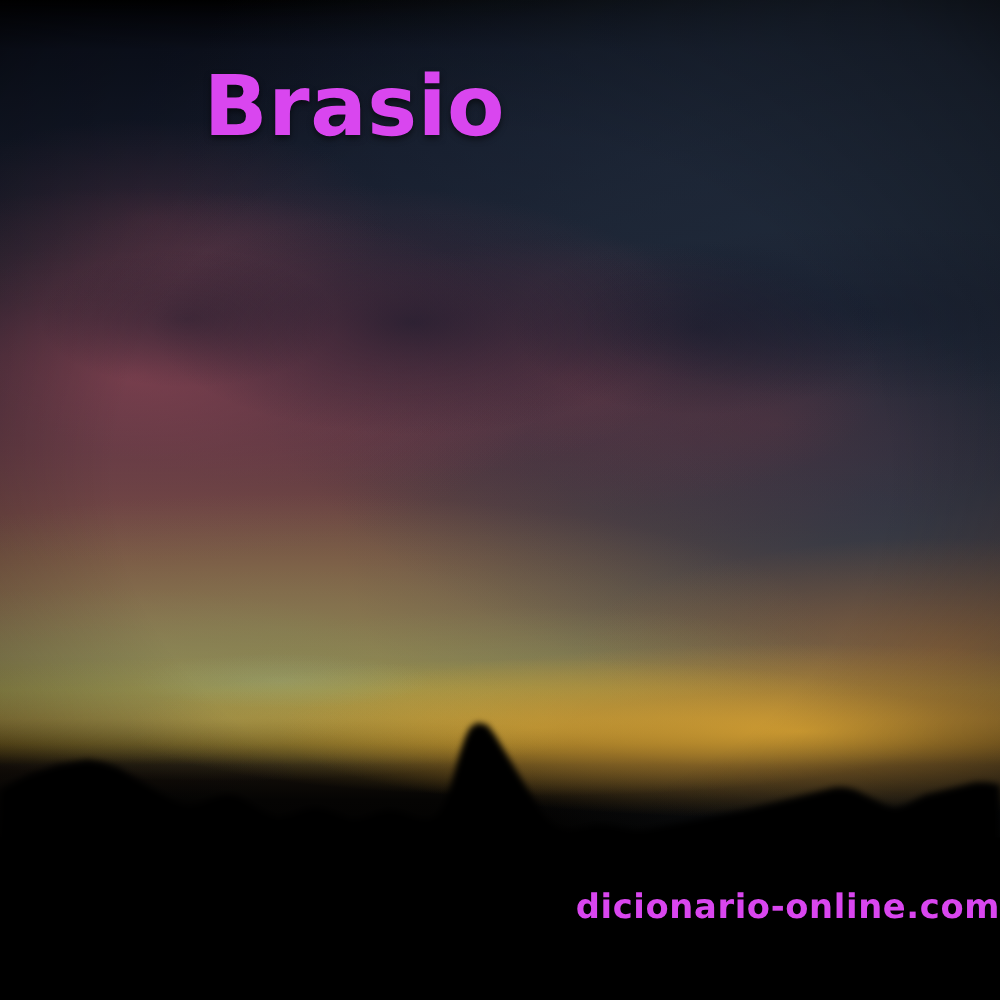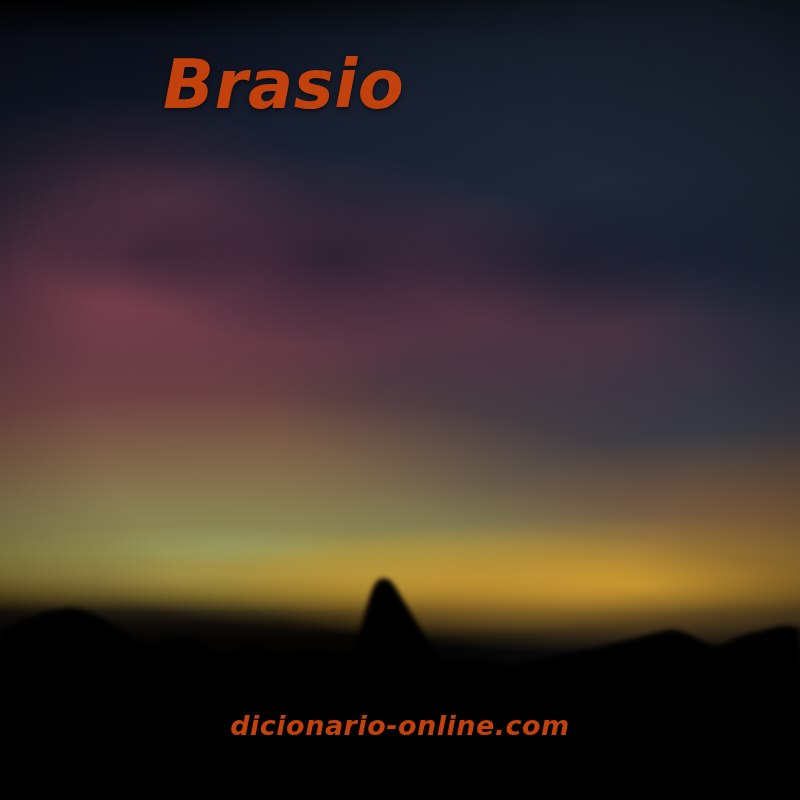--- a/index.html
+++ b/index.html
@@ -172,22 +172,21 @@
     height: 280px;
     pointer-events: none;
   }
   #treeline svg { display: block; width: 800px; height: 280px; }
 
   
 
   .brush {
     font-family: "DejaVu Sans", sans-serif;
     font-weight: bold;
-    font-style: italic;
-    color: #c2410c;
+    color: #d946ef;
     white-space: nowrap;
     letter-spacing: 0.5px;
   }
 
   #title {
     position: absolute;
     left: 163px;
     top: 52px;
     font-size: 67px;
     line-height: 1;
@@ -201,21 +200,21 @@
     font-size: 45px;
     line-height: 1;
     text-shadow: 0 2px 5px rgba(0,0,0,0.55);
   }
 
   #footer {
     position: absolute;
     left: 0;
     top: 712px;
     width: 800px;
-    text-align: center;
+    text-align: right;
     font-size: 27px;
     line-height: 1;
     color: #eceef0;
     text-shadow: 0 1px 4px rgba(0,0,0,0.85);
   }
   #footer .brush { display: inline-block; }
 </style>
 </head>
 <body>
 

